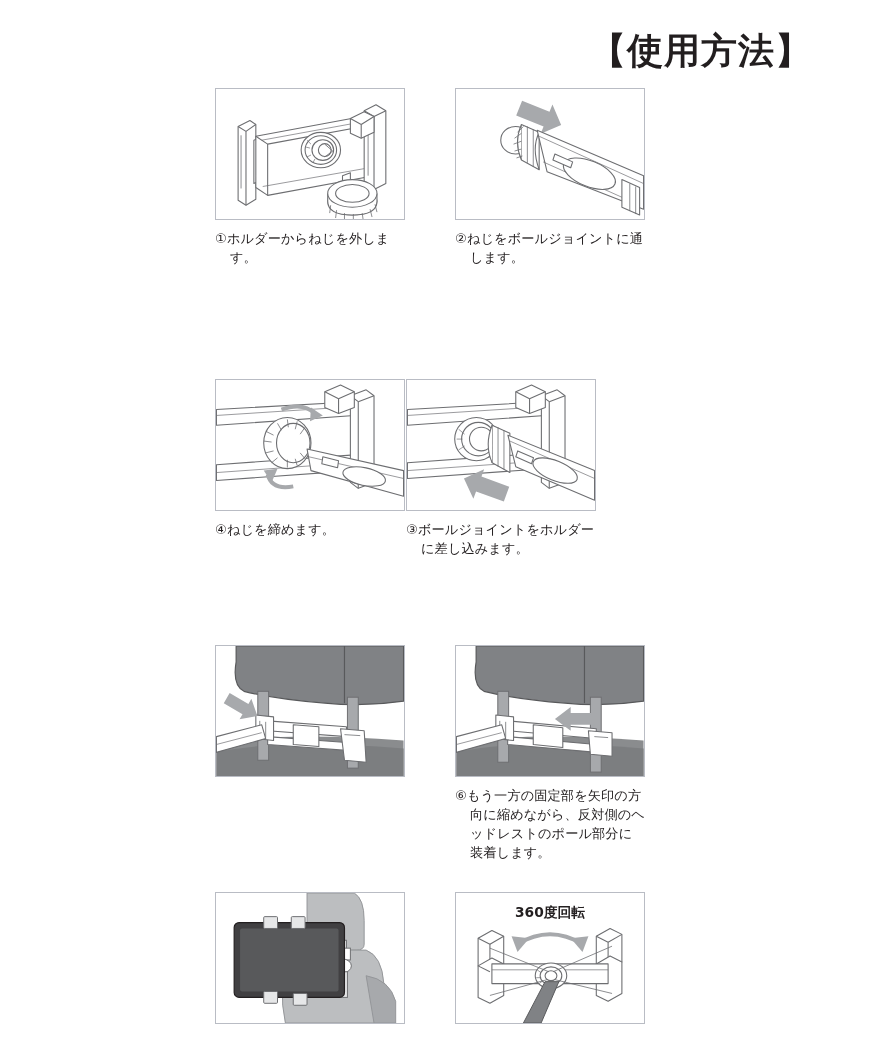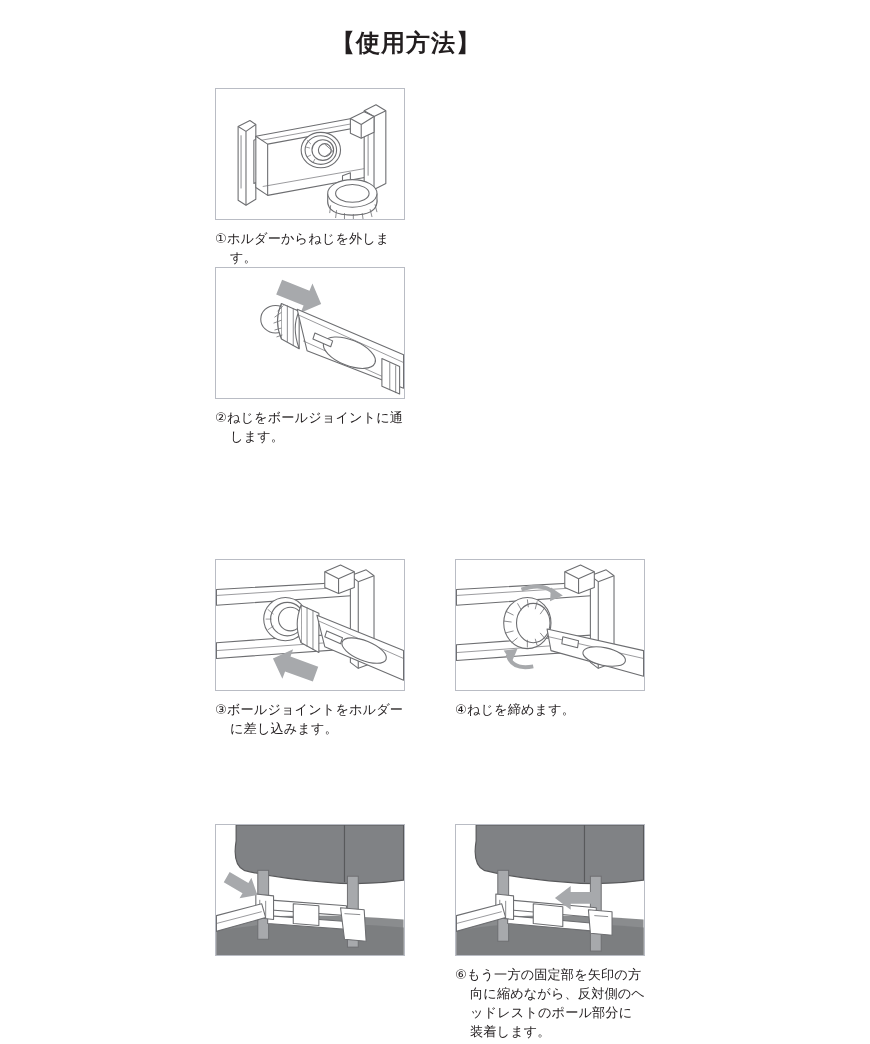--- a/index.html
+++ b/index.html
@@ -15,22 +15,22 @@
     position: relative;
     width: 870px;
     height: 1044px;
     background: #fff;
   }
   .title {
     position: absolute;
     top: 27px;
     left: 0;
     width: 812px;
-    text-align: center;
-    font-size: 24px;
+    text-align: right;
+    font-size: 36px;
     font-weight: bold;
     letter-spacing: 1px;
     color: #221e1f;
   }
   .grid {
     position: absolute;
     top: 88px;
     left: 215px;
     width: 430px;
   }
@@ -66,21 +66,21 @@
   }
   .note {
     display: block;
     font-size: 11.6px;
     line-height: 1.45;
     padding-left: 15px;
     text-indent: -15px;
     color: #231f20;
   }
 
-  .r1 { margin-bottom: 14px; flex-direction: column; }
+  .r1 { margin-bottom: 14px; }
   .spacer-a { height: 98px; }
   .spacer-b { height: 86px; }
   .spacer-c { height: 30px; }
 </style>
 </head>
 <body>
 
 <div class="page">
 
   <div class="title">【使用方法】</div>
@@ -172,64 +172,20 @@
         <div class="caption">
           <span class="body">②ねじをボールジョイントに通します。</span>
         </div>
       </div>
     </div>
 
     <div class="spacer-a"></div>
 
     <div class="row">
 
-      <div class="cell">
-        <div class="panel">
-          <svg viewBox="0 0 190 132" xmlns="http://www.w3.org/2000/svg">
-            <g fill="none" stroke="#6d6e71" stroke-width="1.1" stroke-linejoin="round">
-
-              <path d="M0 30 L140 22 L140 36 L0 46 Z" fill="#fff"></path>
-              <path d="M0 36 L140 27" stroke-width="0.7"></path>
-
-              <path d="M0 84 L140 74 L140 90 L0 100 Z" fill="#fff"></path>
-              <path d="M0 92 L140 82" stroke-width="0.7"></path>
-
-              <path d="M136 16 L152 10 L160 16 L160 104 L144 110 L136 104 Z" fill="#fff"></path>
-              <path d="M136 16 L144 22 L144 110"></path>
-              <path d="M144 22 L160 16"></path>
-
-              <path d="M110 12 L126 5 L140 12 L140 28 L124 34 L110 28 Z" fill="#fff"></path>
-              <path d="M110 12 L124 19 L124 34"></path>
-              <path d="M124 19 L140 12"></path>
-
-              <ellipse cx="70" cy="60" rx="22" ry="22" fill="#fff"></ellipse>
-              <ellipse cx="72" cy="60" rx="17" ry="17"></ellipse>
-              <ellipse cx="75" cy="60" rx="12" ry="12"></ellipse>
-              <path d="M52 50 L58 55 M50 60 L56 60 M52 71 L58 67" stroke-width="0.7"></path>
-
-              <path d="M86 46 L104 54 L104 94 L86 84 Z" fill="#fff"></path>
-              <path d="M86 46 Q78 66 86 84" fill="#fff"></path>
-              <path d="M92 48 L92 88 M98 51 L98 91" stroke-width="0.8"></path>
-
-              <path d="M102 56 L190 92 L190 122 L110 88 Z" fill="#fff"></path>
-              <path d="M104 62 L190 100" stroke-width="0.7"></path>
-              <ellipse cx="150" cy="92" rx="24" ry="10" fill="#fff" transform="rotate(22 150 92)"></ellipse>
-              <path d="M112 72 L128 79 L126 85 L110 78 Z" fill="#fff"></path>
-            </g>
-
-            <g>
-              <path d="M56 100 L86 100 L86 92 L102 108 L86 124 L86 116 L56 116 Z" fill="#a7a9ac" transform="rotate(200 79 108)"></path>
-            </g>
-          </svg>
-        </div>
-        <div class="caption">
-          <span class="body">③ボールジョイントをホルダーに差し込みます。</span>
-        </div>
-      </div>
-
       <div class="cell last">
         <div class="panel">
           <svg viewBox="0 0 190 132" xmlns="http://www.w3.org/2000/svg">
             <g fill="none" stroke="#6d6e71" stroke-width="1.1" stroke-linejoin="round">
 
               <path d="M0 30 L140 22 L140 36 L0 46 Z" fill="#fff"></path>
               <path d="M0 36 L140 27" stroke-width="0.7"></path>
               <path d="M0 86 L140 76 L140 92 L0 102 Z" fill="#fff"></path>
               <path d="M0 94 L140 84" stroke-width="0.7"></path>
 
@@ -257,20 +213,64 @@
               <path d="M78 108 Q56 112 52 96"></path>
             </g>
             <g fill="#a7a9ac">
               <path d="M96 28 L108 36 L95 42 Z"></path>
               <path d="M56 104 L48 92 L62 90 Z"></path>
             </g>
           </svg>
         </div>
         <div class="caption">
           <span class="body">④ねじを締めます。</span>
+        </div>
+      </div>
+
+      <div class="cell">
+        <div class="panel">
+          <svg viewBox="0 0 190 132" xmlns="http://www.w3.org/2000/svg">
+            <g fill="none" stroke="#6d6e71" stroke-width="1.1" stroke-linejoin="round">
+
+              <path d="M0 30 L140 22 L140 36 L0 46 Z" fill="#fff"></path>
+              <path d="M0 36 L140 27" stroke-width="0.7"></path>
+
+              <path d="M0 84 L140 74 L140 90 L0 100 Z" fill="#fff"></path>
+              <path d="M0 92 L140 82" stroke-width="0.7"></path>
+
+              <path d="M136 16 L152 10 L160 16 L160 104 L144 110 L136 104 Z" fill="#fff"></path>
+              <path d="M136 16 L144 22 L144 110"></path>
+              <path d="M144 22 L160 16"></path>
+
+              <path d="M110 12 L126 5 L140 12 L140 28 L124 34 L110 28 Z" fill="#fff"></path>
+              <path d="M110 12 L124 19 L124 34"></path>
+              <path d="M124 19 L140 12"></path>
+
+              <ellipse cx="70" cy="60" rx="22" ry="22" fill="#fff"></ellipse>
+              <ellipse cx="72" cy="60" rx="17" ry="17"></ellipse>
+              <ellipse cx="75" cy="60" rx="12" ry="12"></ellipse>
+              <path d="M52 50 L58 55 M50 60 L56 60 M52 71 L58 67" stroke-width="0.7"></path>
+
+              <path d="M86 46 L104 54 L104 94 L86 84 Z" fill="#fff"></path>
+              <path d="M86 46 Q78 66 86 84" fill="#fff"></path>
+              <path d="M92 48 L92 88 M98 51 L98 91" stroke-width="0.8"></path>
+
+              <path d="M102 56 L190 92 L190 122 L110 88 Z" fill="#fff"></path>
+              <path d="M104 62 L190 100" stroke-width="0.7"></path>
+              <ellipse cx="150" cy="92" rx="24" ry="10" fill="#fff" transform="rotate(22 150 92)"></ellipse>
+              <path d="M112 72 L128 79 L126 85 L110 78 Z" fill="#fff"></path>
+            </g>
+
+            <g>
+              <path d="M56 100 L86 100 L86 92 L102 108 L86 124 L86 116 L56 116 Z" fill="#a7a9ac" transform="rotate(200 79 108)"></path>
+            </g>
+          </svg>
+        </div>
+        <div class="caption">
+          <span class="body">③ボールジョイントをホルダーに差し込みます。</span>
         </div>
       </div>
     </div>
 
     <div class="spacer-b"></div>
 
     <div class="row">
 
       <div class="cell">
         <div class="panel">

